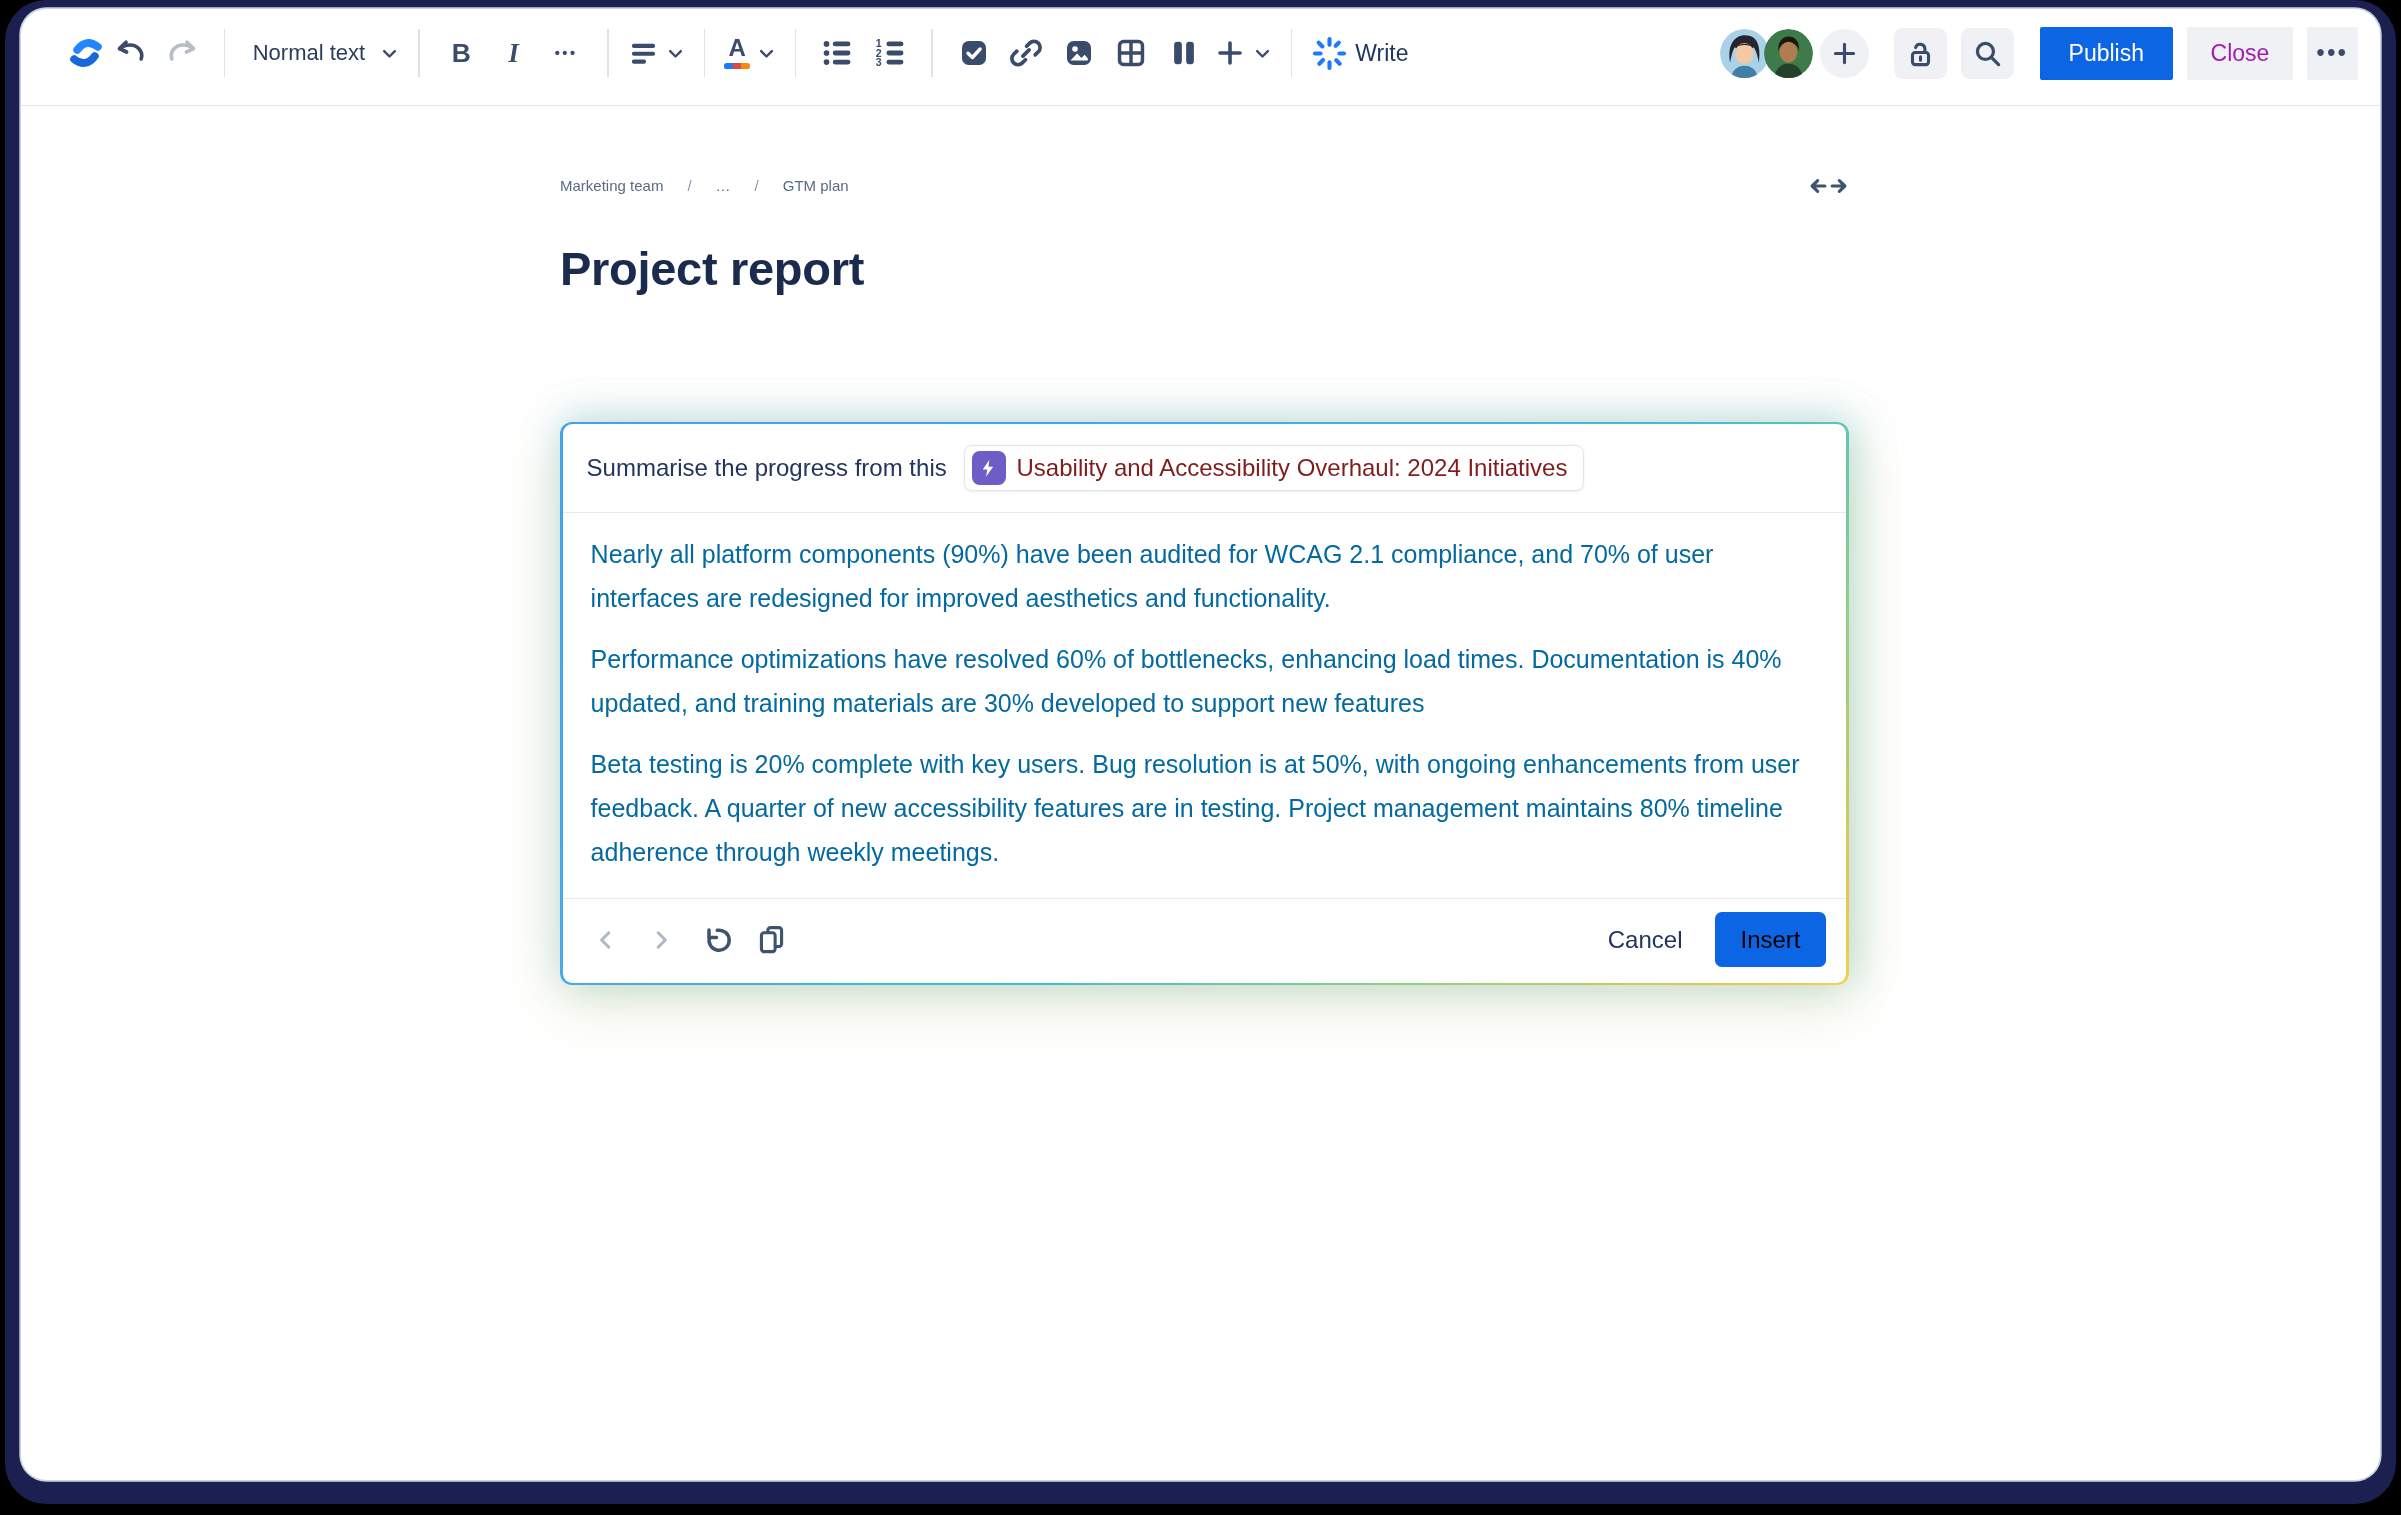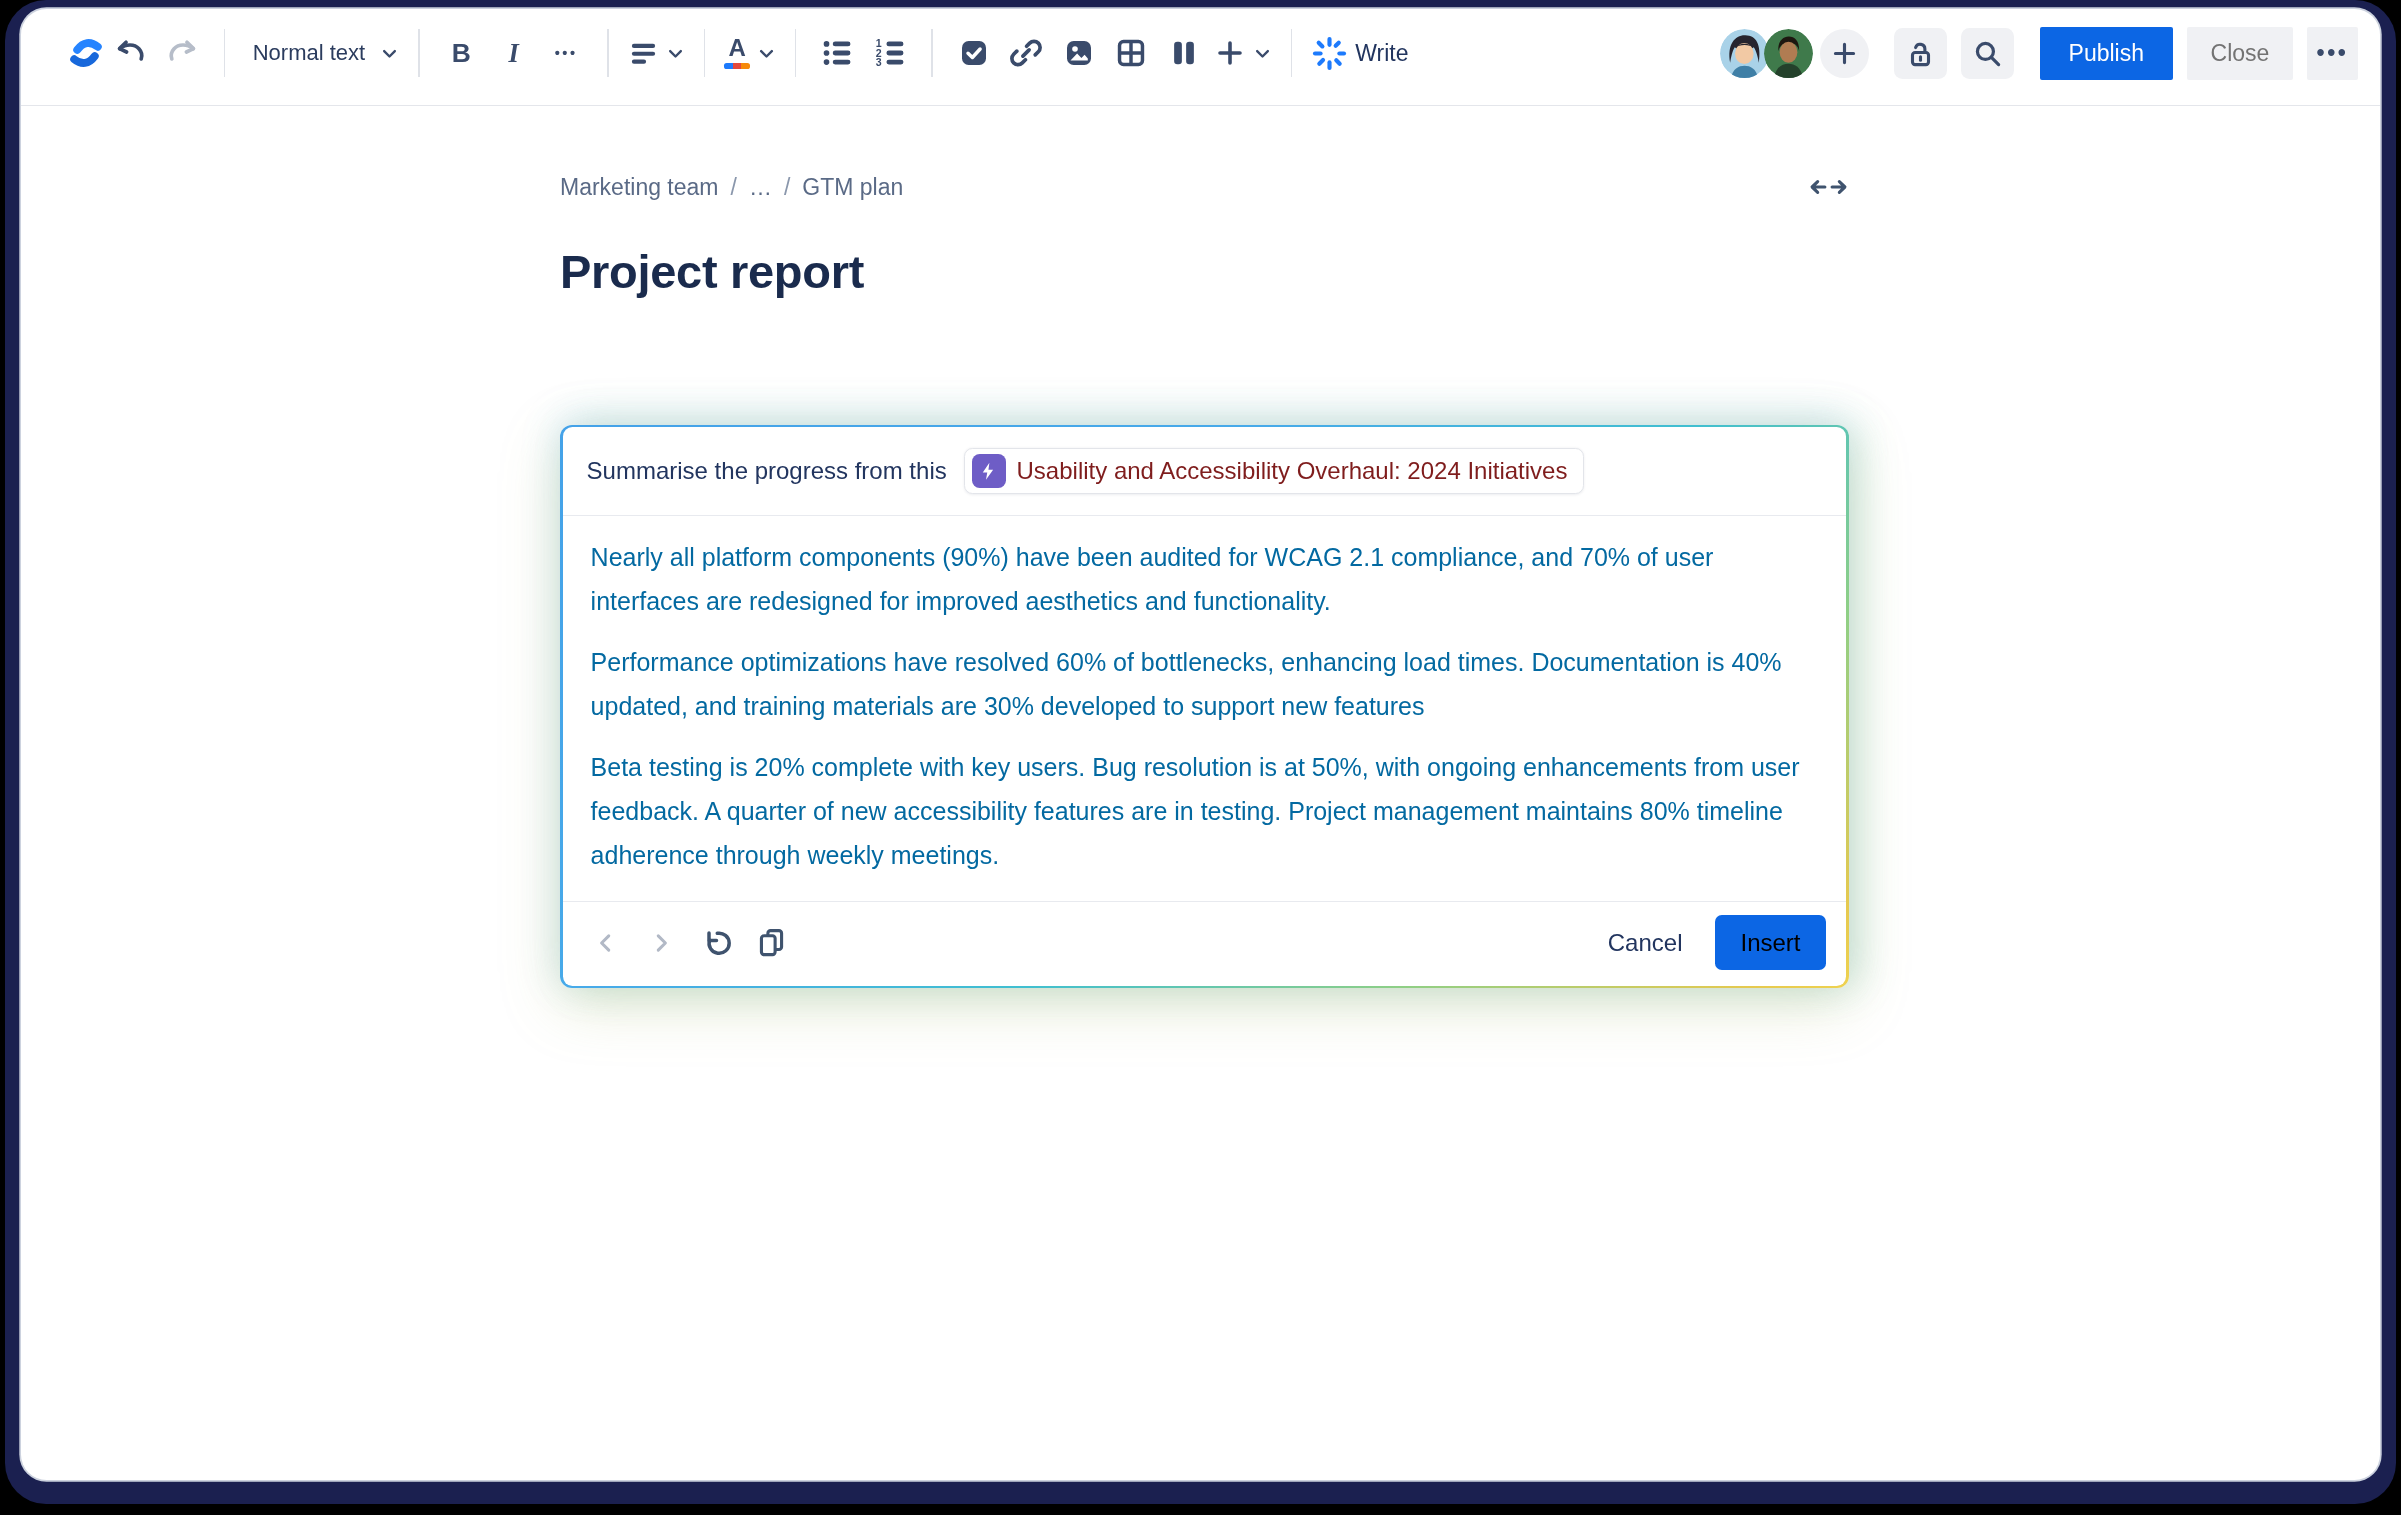--- a/index.html
+++ b/index.html
@@ -45,27 +45,27 @@
   .avatar + .avatar { margin-left:-5.1px; }
   .invite { width:49px; height:49px; border-radius:50%; background:#f0f1f4; display:flex;
     align-items:center; justify-content:center; margin-left:6.8px; cursor:pointer; }
   .icon-btn { width:53px; height:51px; border-radius:8.5px; background:#f0f1f4; display:flex;
     align-items:center; justify-content:center; cursor:pointer; flex:none; }
   .gap16 { width:13.6px; flex:none; }
   .gap30 { width:25.5px; flex:none; }
   .btn { height:53px; border-radius:2px; display:flex; align-items:center; justify-content:center;
     font-size:23px; cursor:pointer; flex:none; border:none; }
   .btn-primary { background:#0c66e4; color:#fff; padding:0 29px; font-weight:500; }
-  .btn-muted { background:#f0f1f4; color:#737373; padding:0 24px; font-weight:500; }
+  .btn-muted { background:#f0f1f4; color:#a21caf; padding:0 24px; font-weight:500; }
   .btn-more { background:#f0f1f4; color:#3a4b6b; width:51px; }
 
   
   .doc { padding:68px 0 0 539px; width:1828px; }
   .breadcrumb-row { width:1289px; display:flex; align-items:center; }
-  .breadcrumb { display:flex; align-items:center; gap:12px; font-size:23px; color:#5a6a86;text-align:center; }
+  .breadcrumb { display:flex; align-items:center; gap:24px; font-size:15px; color:#5a6a86;text-align:center; }
   .crumb { cursor:pointer; }
   .crumb-sep { color:#8a97ac; }
   .expand-btn { margin-left:auto; cursor:pointer; display:flex; align-items:center; }
   .page-title { margin:43px 0 0; font-size:47px; font-weight:600; color:#1a2b4d; letter-spacing:-0.3px; }
 
   
   .ai-wrap {
     margin-top:126px; width:1289px; padding:2.6px; border-radius:12px;
     background:linear-gradient(140deg,#44a2e8 0%,#47aae9 36%,#40bfd0 58%,#8ecf86 77%,#e6c94f 95%,#eed250 100%);
     box-shadow:0 15.3px 60px rgba(160,175,90,.28), 0 -5.1px 39px rgba(70,160,230,.22), 12px 0 39px rgba(120,200,140,.18);

